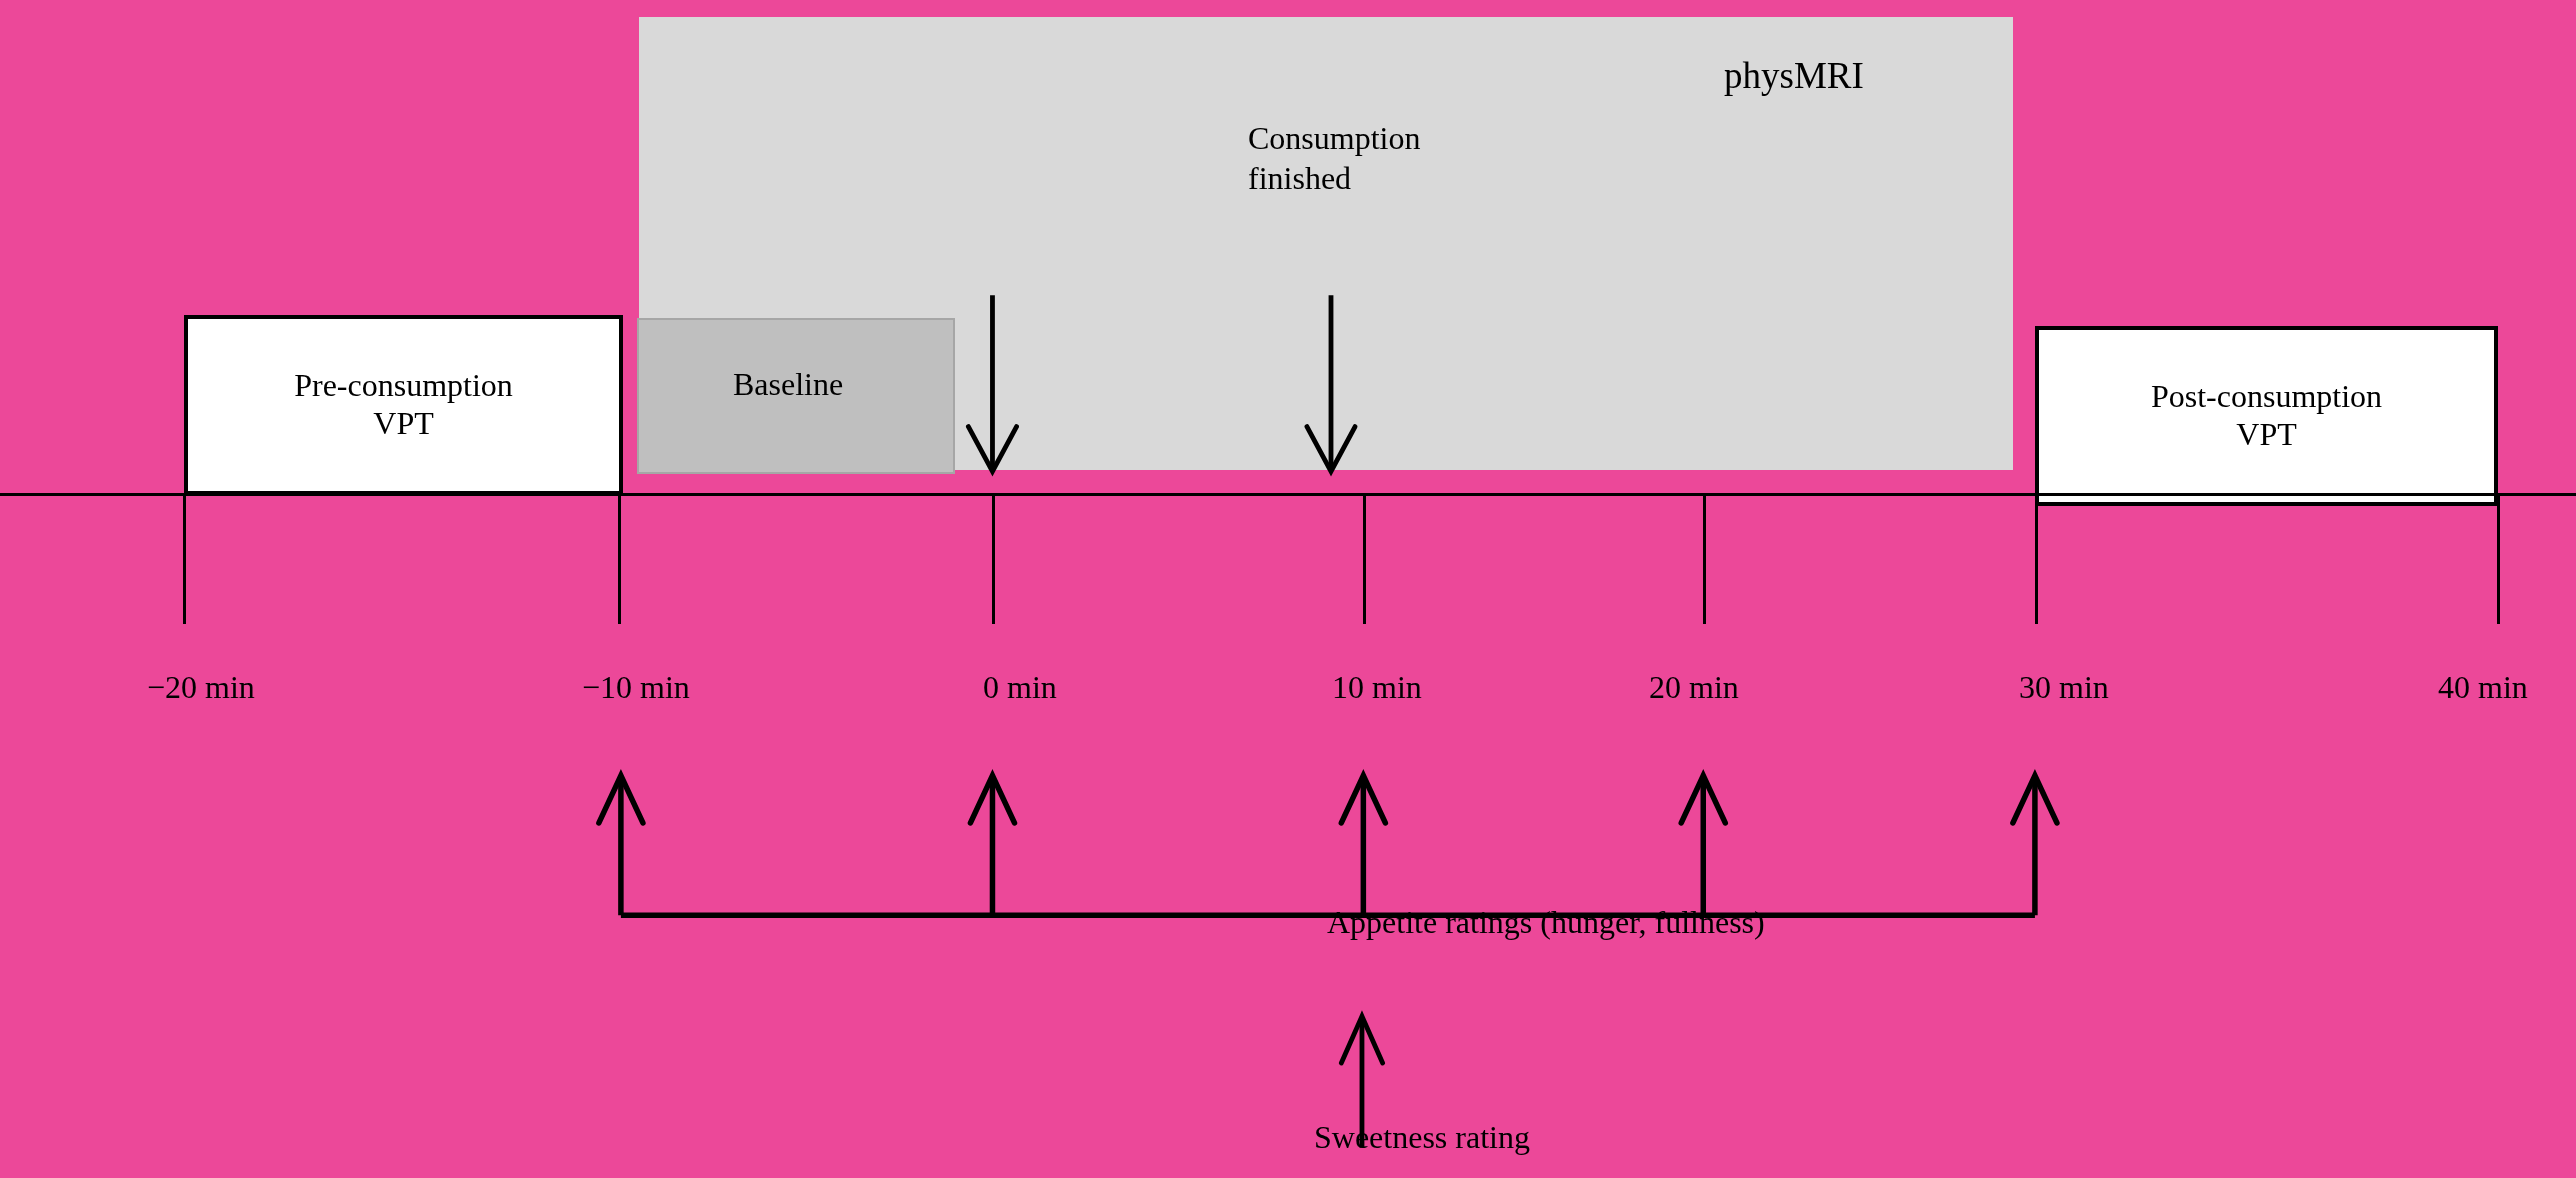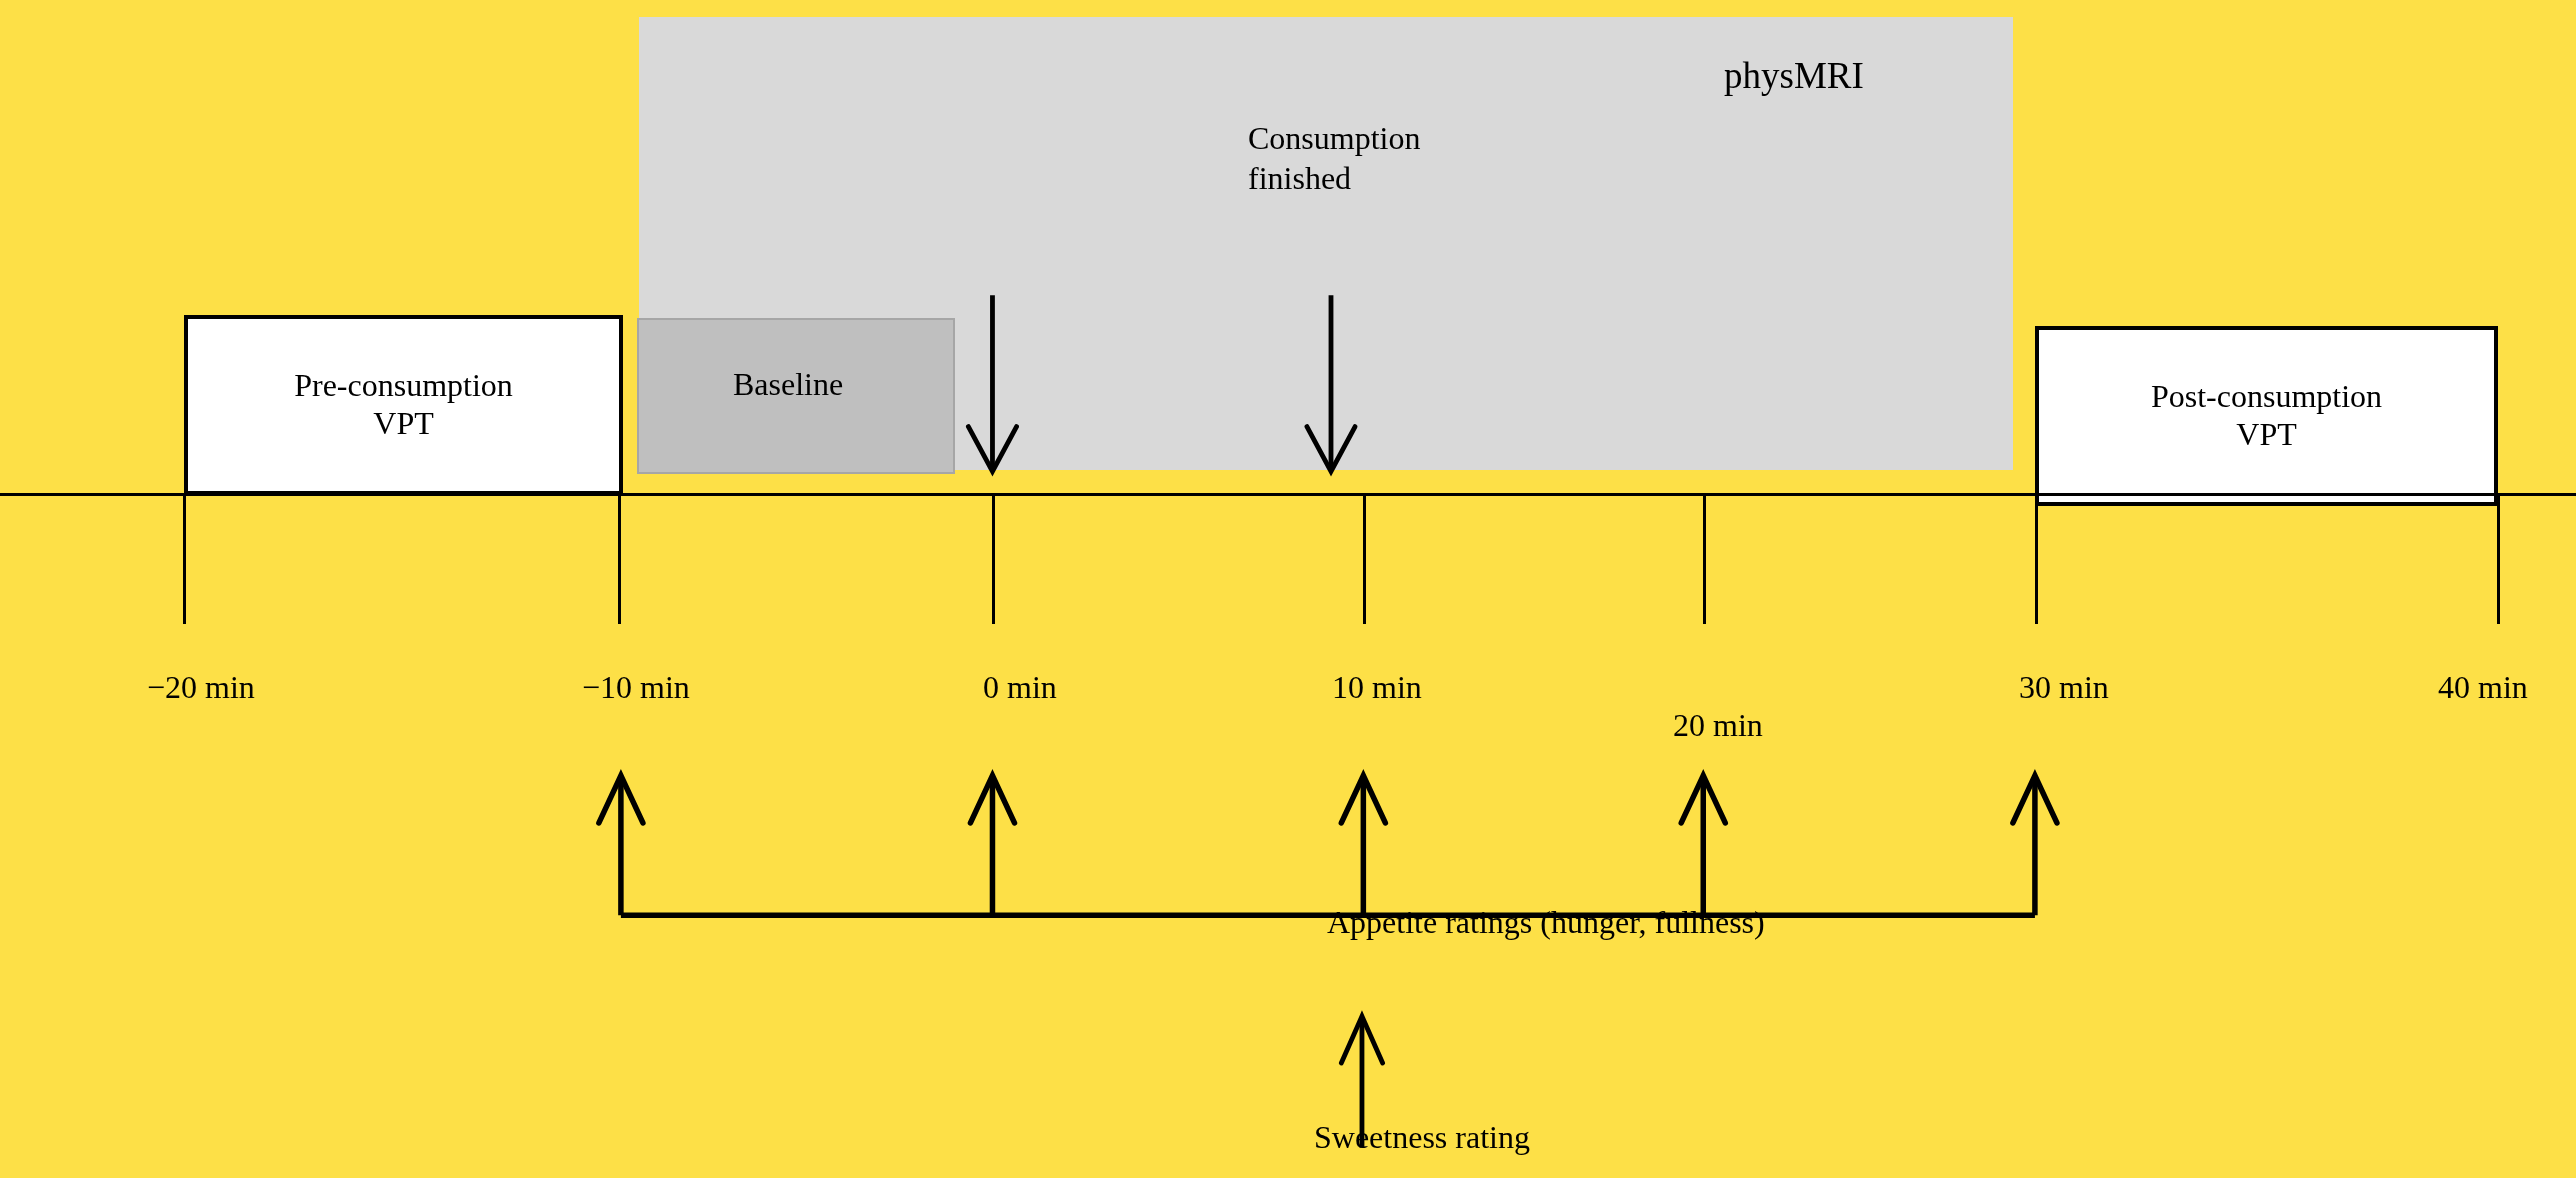--- a/index.html
+++ b/index.html
@@ -1,17 +1,17 @@
 <!DOCTYPE html>
 <html style="font-size:11px"><head>
 <meta charset="utf-8">
 <style>
   html,body{margin:0;padding:0;background:#ffffff;}
   body{font-family:"Liberation Serif","DejaVu Serif",serif;color:#000;}
-  #stage{position:relative;width:2576px;height:1178px;background:#fde047;overflow:hidden;}
+  #stage{position:relative;width:2576px;height:1178px;background:#ec4899;overflow:hidden;}
 
   
   .physmri-region{position:absolute;background:#d9d9d9;}
   .baseline-region{position:absolute;background:#bfbfbf;border:2.1px solid #a6a6a6;box-sizing:border-box;}
 
   
   .proto-box{position:absolute;background:#ffffff;border:4.8px solid #000;box-sizing:border-box;
              display:flex;align-items:center;justify-content:center;text-align:center;line-height:1.18;}
   .proto-box span{display:block;text-align:center;}
 
@@ -69,21 +69,21 @@
   <div class="tick" style="left:992px;top:493px;height:131px;"></div>
   <div class="tick" style="left:1363px;top:493px;height:131px;"></div>
   <div class="tick" style="left:1703px;top:493px;height:131px;"></div>
   <div class="tick" style="left:2035px;top:493px;height:131px;"></div>
   <div class="tick" style="left:2497px;top:493px;height:131px;"></div>
 
   <div class="tick-label fs-tick" style="left:147px;top:669px;">−20 min</div>
   <div class="tick-label fs-tick" style="left:582px;top:669px;">−10 min</div>
   <div class="tick-label fs-tick" style="left:983px;top:669px;">0 min</div>
   <div class="tick-label fs-tick" style="left:1332px;top:669px;">10 min</div>
-  <div class="tick-label fs-tick" style="left:1649px;top:707px;margin-left:24px;">20 min</div>
+  <div class="tick-label fs-tick" style="left:1649px;top:669px;">20 min</div>
   <div class="tick-label fs-tick" style="left:2019px;top:669px;">30 min</div>
   <div class="tick-label fs-tick" style="left:2438px;top:669px;">40 min</div>
 
   <div class="lbl fs-box" style="left:1327px;top:903px;">Appetite ratings (hunger, fullness)</div>
 
   <div class="lbl fs-box" style="left:1314px;top:1118px;">Sweetness rating</div>
 
   <svg class="overlay" viewBox="0 0 3743 1712" xmlns="http://www.w3.org/2000/svg">
 
     <g>

